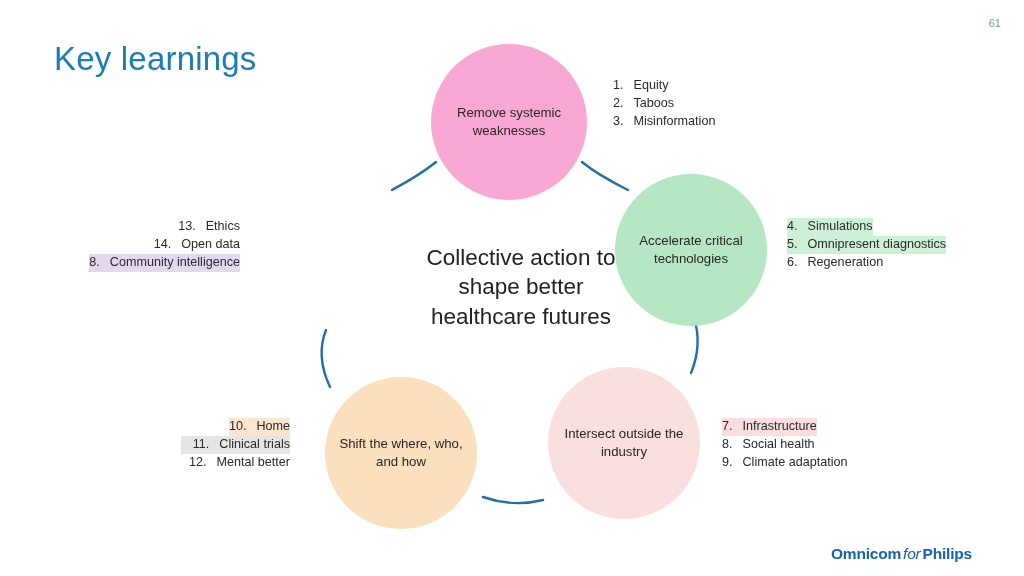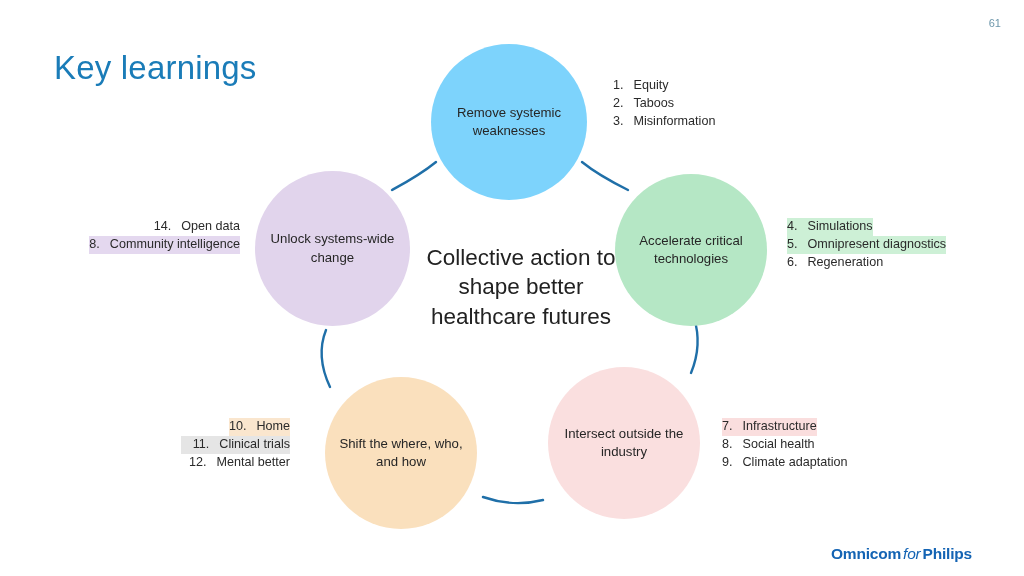--- a/index.html
+++ b/index.html
@@ -22,21 +22,20 @@
   
   #page-title {
     position: absolute;
     left: 54px;
     top: 39px;
     font-size: 33px;
     font-weight: 400;
     color: #1a7cb8;
     letter-spacing: 0.2px;
     line-height: 1.2;
-    margin-top: 9px;
   }
   #page-number {
     position: absolute;
     right: 23px;
     top: 17px;
     font-size: 11px;
     color: #6d97ab;
   }
 
   
@@ -55,21 +54,21 @@
     display: flex;
     align-items: center;
     justify-content: center;
     text-align: center;
     color: #262626;
     font-size: 13.2px;
     line-height: 1.38;
   }
   .node-label { display: block; padding: 0 14px; }
 
-  #node-remove   { left: 431px; top: 44px;  width: 156px; height: 156px; background: #7dd3fc; }
+  #node-remove   { left: 431px; top: 44px;  width: 156px; height: 156px; background: #f9a8d4; }
   #node-accelerate { left: 615px; top: 174px; width: 152px; height: 152px; background: #b5e7c5; }
   #node-intersect  { left: 548px; top: 367px; width: 152px; height: 152px; background: #fadfdf; }
   #node-shift      { left: 325px; top: 377px; width: 152px; height: 152px; background: #fae0bd; }
   #node-unlock     { left: 255px; top: 171px; width: 155px; height: 155px; background: #e1d4ec; }
 
   
   #center-text {
     position: absolute;
     left: 406px;
     top: 243px;
@@ -145,23 +144,20 @@
   </div>
   <div class="node" id="node-accelerate">
     <span class="node-label">Accelerate critical technologies</span>
   </div>
   <div class="node" id="node-intersect">
     <span class="node-label">Intersect outside the industry</span>
   </div>
   <div class="node" id="node-shift">
     <span class="node-label">Shift the where, who, and how</span>
   </div>
-  <div class="node" id="node-unlock">
-    <span class="node-label">Unlock systems-wide change</span>
-  </div>
 
   <div id="center-text">Collective action to shape better healthcare futures</div>
 
   <div class="list" id="list-top">
       <div class="row">
         <span class="inner"><span class="num">1.</span><span class="txt">Equity</span></span>
       </div>
       <div class="row">
         <span class="inner"><span class="num">2.</span><span class="txt">Taboos</span></span>
       </div>
@@ -196,20 +192,23 @@
         <span class="inner" style="background: rgb(250, 230, 206);"><span class="num">10.</span><span class="txt">Home</span></span>
       </div>
       <div class="row">
         <span class="inner" style="background: #e5e5e5; padding-left: 12px;"><span class="num">11.</span><span class="txt">Clinical trials</span></span>
       </div>
       <div class="row">
         <span class="inner"><span class="num">12.</span><span class="txt">Mental better</span></span>
       </div>
     </div>
   <div class="list align-right" id="list-purple">
+      <div class="row">
+        <span class="inner"><span class="num">13.</span><span class="txt">Ethics</span></span>
+      </div>
       <div class="row">
         <span class="inner"><span class="num">14.</span><span class="txt">Open data</span></span>
       </div>
       <div class="row">
         <span class="inner" style="background: rgb(228, 216, 239);"><span class="num">8.</span><span class="txt">Community intelligence</span></span>
       </div>
     </div>
 
   <div id="footer-logo">
     <span class="b">Omnicom</span><span class="i">for</span><span class="b">Philips</span>

